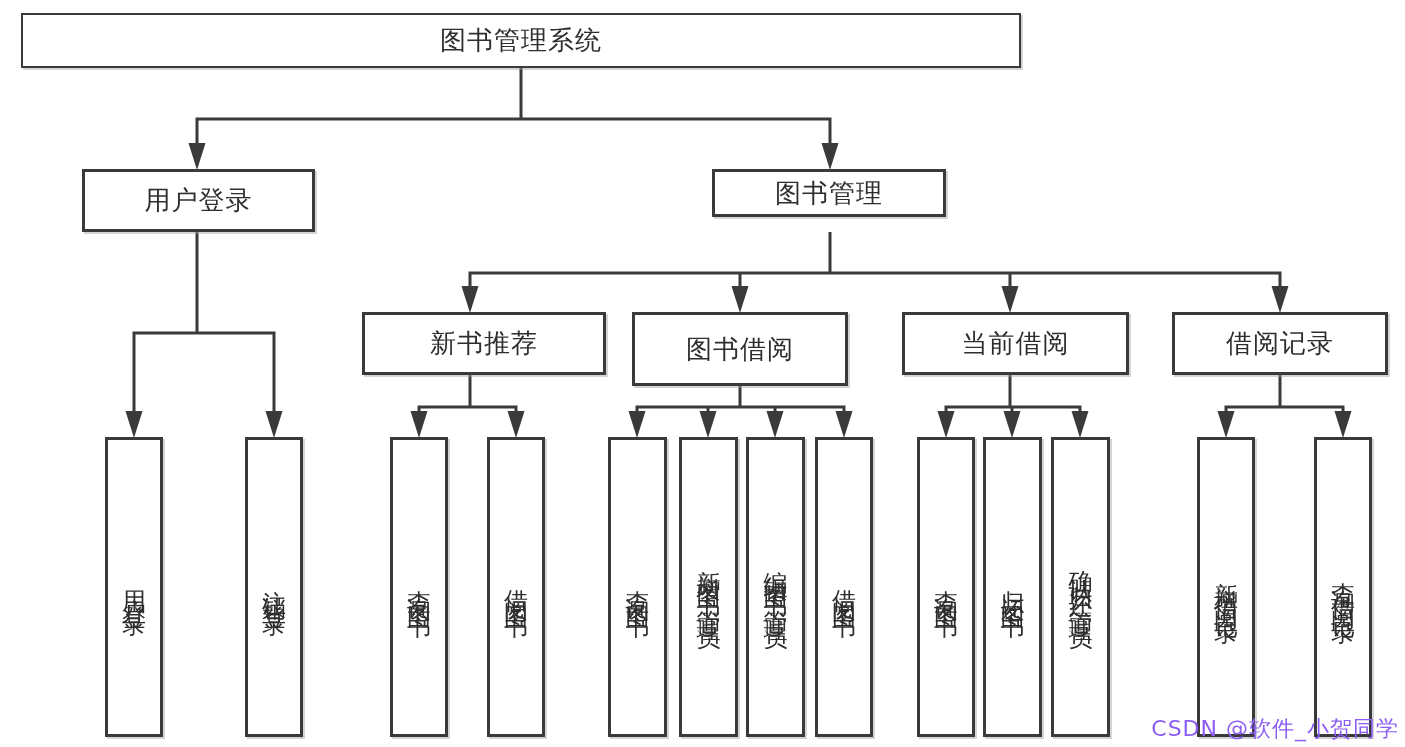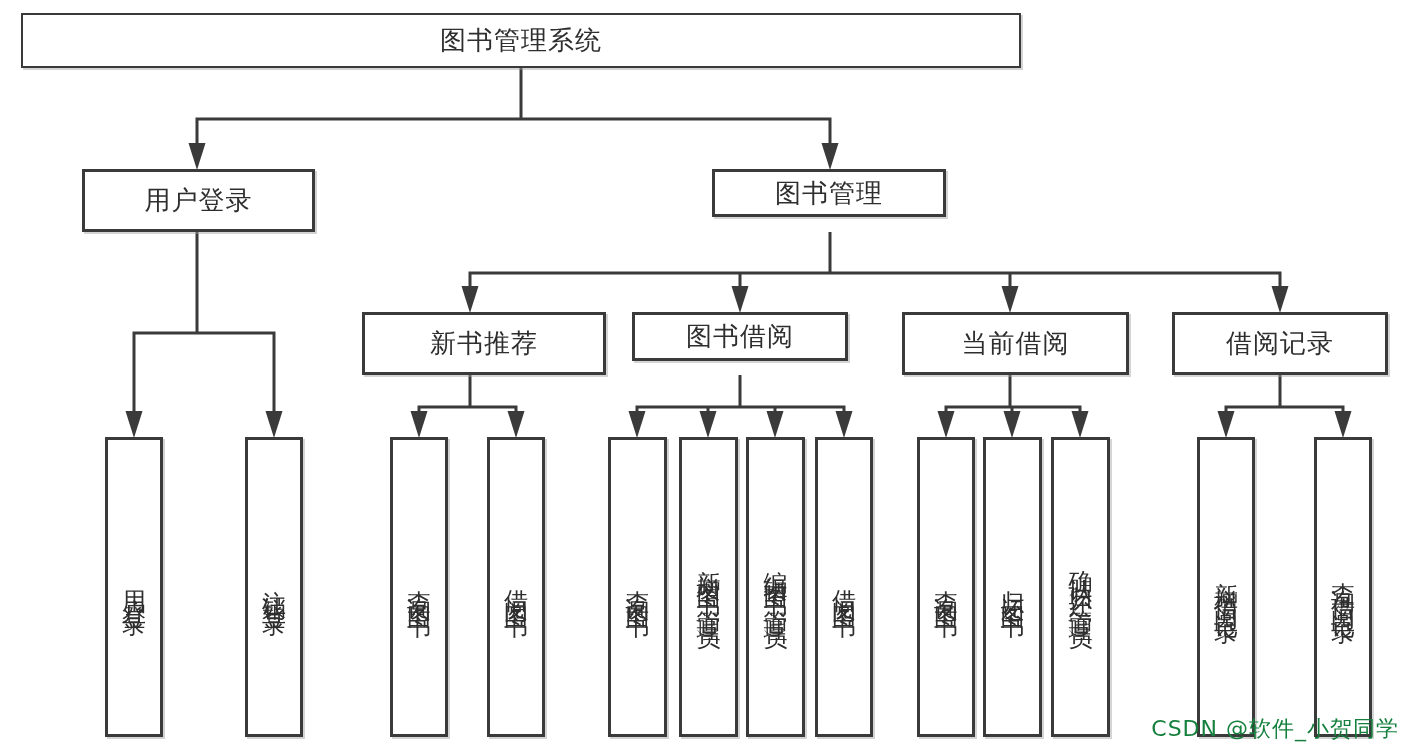--- a/index.html
+++ b/index.html
@@ -28,21 +28,21 @@
     writing-mode:vertical-rl;
     text-orientation:mixed;
     letter-spacing:8px;
     line-height:1;
     white-space:nowrap;
   }
   .watermark{
     position:absolute;
     right:6px;top:714px;
     font-size:22px;
-    color:#15803d;
+    color:#8b5cf6;
     letter-spacing:1px;
     z-index:5;
     white-space:nowrap;
   }
 </style>
 </head>
 <body>
 
 <div class="canvas">
 
@@ -93,21 +93,21 @@
   <div class="node hnode" style="left:82px;top:169px;width:233px;height:63px;">
     <span>用户登录</span>
   </div>
   <div class="node hnode" style="left:712px;top:169px;width:234px;height:48px;">
     <span>图书管理</span>
   </div>
 
   <div class="node hnode" style="left:362px;top:312px;width:244px;height:63px;">
     <span>新书推荐</span>
   </div>
-  <div class="node hnode" style="left:632px;top:312px;width:216px;height:49px;">
+  <div class="node hnode" style="left:632px;top:312px;width:216px;height:74px;">
     <span>图书借阅</span>
   </div>
   <div class="node hnode" style="left:902px;top:312px;width:227px;height:63px;">
     <span>当前借阅</span>
   </div>
   <div class="node hnode" style="left:1172px;top:312px;width:216px;height:63px;">
     <span>借阅记录</span>
   </div>
 
   <div class="node vnode" style="left:105px;top:437px;width:58px;height:300px;">

